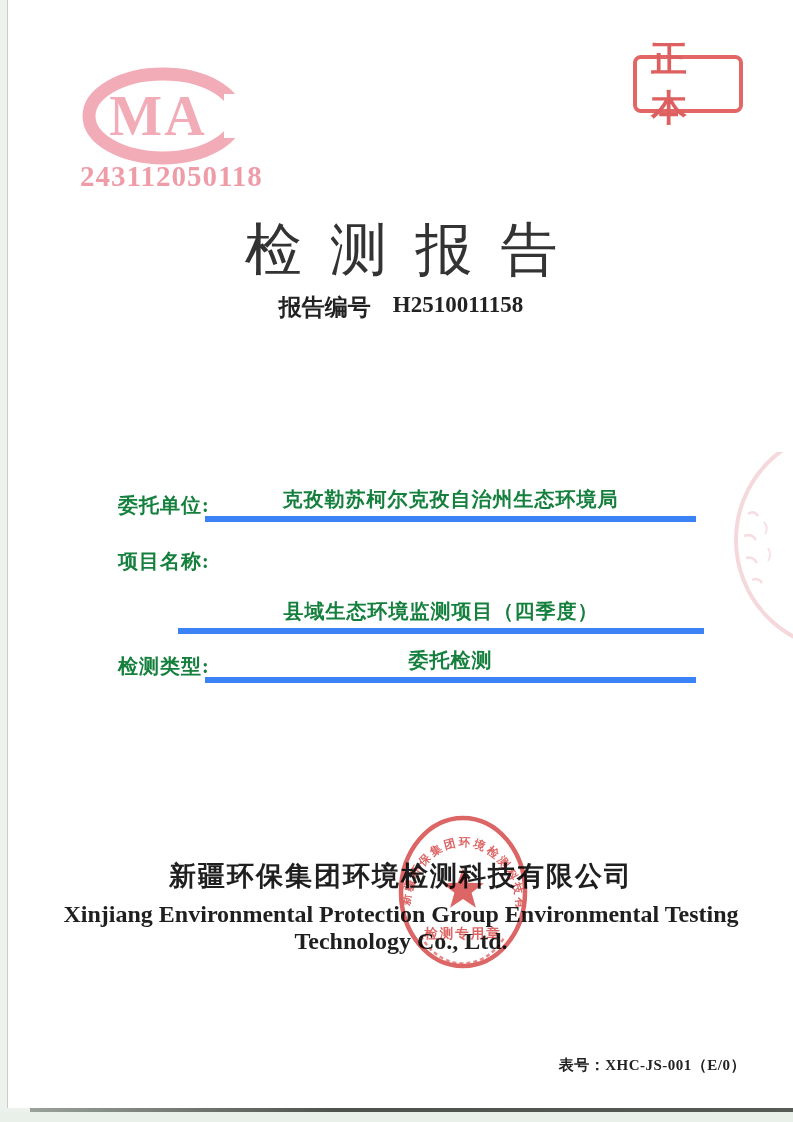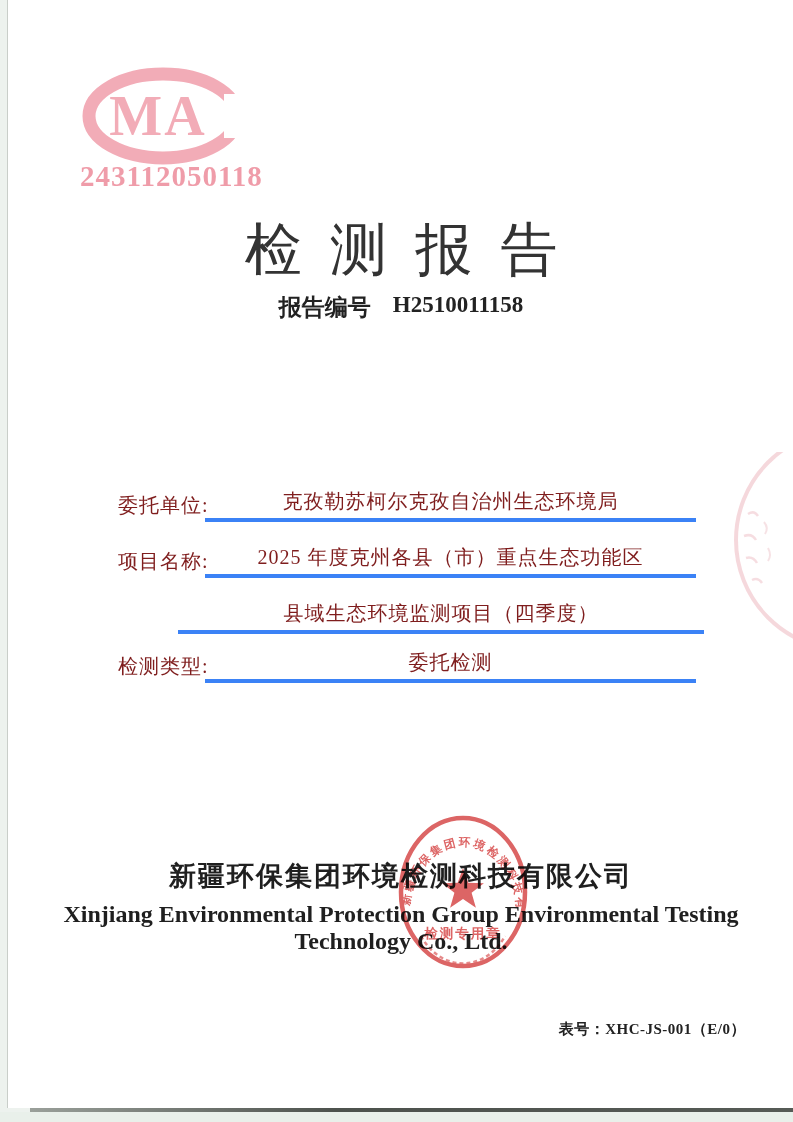--- a/index.html
+++ b/index.html
@@ -46,28 +46,28 @@
     text-align:center;font-size:57px;font-weight:normal;color:#333333;
   }
   .title span{letter-spacing:7px;padding-left:7px;}
   .report-line{
     position:absolute;left:0;top:292px;width:100%;
     display:flex;justify-content:center;gap:22px;
     font-size:23px;font-weight:bold;color:#222222;
   }
 
   
-  .frow{position:absolute;height:28px;font-weight:normal;color:#7f1d1d;}
+  .frow{position:absolute;height:28px;font-weight:bold;color:#15803d;}
   .frow .flabel{
     position:absolute;left:110px;bottom:3px;font-size:20px;letter-spacing:1px;
     white-space:nowrap;
   }
   .frow .fline{
     position:absolute;left:197px;width:491px;bottom:0;
-    border-bottom:4px solid #3b82f6;text-align:center;
+    border-bottom:6px solid #3b82f6;text-align:center;
     font-size:20px;letter-spacing:1px;padding-bottom:3px;white-space:nowrap;
   }
   .frow.wide .fline{left:162px;width:526px;}
   #frow-1{top:494px;}
   #frow-2{top:550px;}
   #frow-3{top:606px;}
   #frow-4{top:655px;}
 
   
   .company-cn{
@@ -86,52 +86,54 @@
   }
 
   
   .edge-seal{
     position:absolute;right:0;top:452px;width:60px;height:190px;
     overflow:hidden;opacity:.55;z-index:1;
   }
 
   
   .form-no{
-    position:absolute;right:48px;top:1020px;
+    position:absolute;right:48px;top:1056px;
     font-size:15px;font-weight:bold;color:#222222;letter-spacing:.5px;text-align:center;
   }
 </style>
 </head>
 <body>
 
 <div class="page">
 
   <svg class="cma" viewBox="0 0 170 105">
     <ellipse cx="85" cy="50" rx="74" ry="42" fill="none" stroke="#f09aa8" stroke-width="13"></ellipse>
     <rect x="146" y="28" width="26" height="44" fill="#ffffff"></rect>
     <text x="80" y="69" text-anchor="middle" font-family="Liberation Serif, DejaVu Serif, serif" font-size="56" font-weight="bold" fill="#f09aa8" letter-spacing="2">MA</text>
   </svg>
   <div class="cma-number">243112050118</div>
 
+  <div class="copy-stamp">
+    <span>正本</span>
+  </div>
 
   <div class="title">
     <span>检 测 报 告</span>
   </div>
   <div class="report-line">
     <span>报告编号</span>
     <span>H2510011158</span>
   </div>
 
   <div class="frow" id="frow-1" style="left:0;width:100%;">
     <span class="flabel">委托单位:</span>
     <span class="fline">克孜勒苏柯尔克孜自治州生态环境局</span>
   </div>
   <div class="frow" id="frow-2" style="left:0;width:100%;">
     <span class="flabel">项目名称:</span>
-    <span class="fline">2025 年度克州各县（市）重点生态功能区</span>
   </div>
   <div class="frow wide" id="frow-3" style="left:8px;width:100%;">
     <span class="flabel"></span>
     <span class="fline">县域生态环境监测项目（四季度）</span>
   </div>
   <div class="frow" id="frow-4" style="left:0;width:100%;">
     <span class="flabel">检测类型:</span>
     <span class="fline">委托检测</span>
   </div>
 

